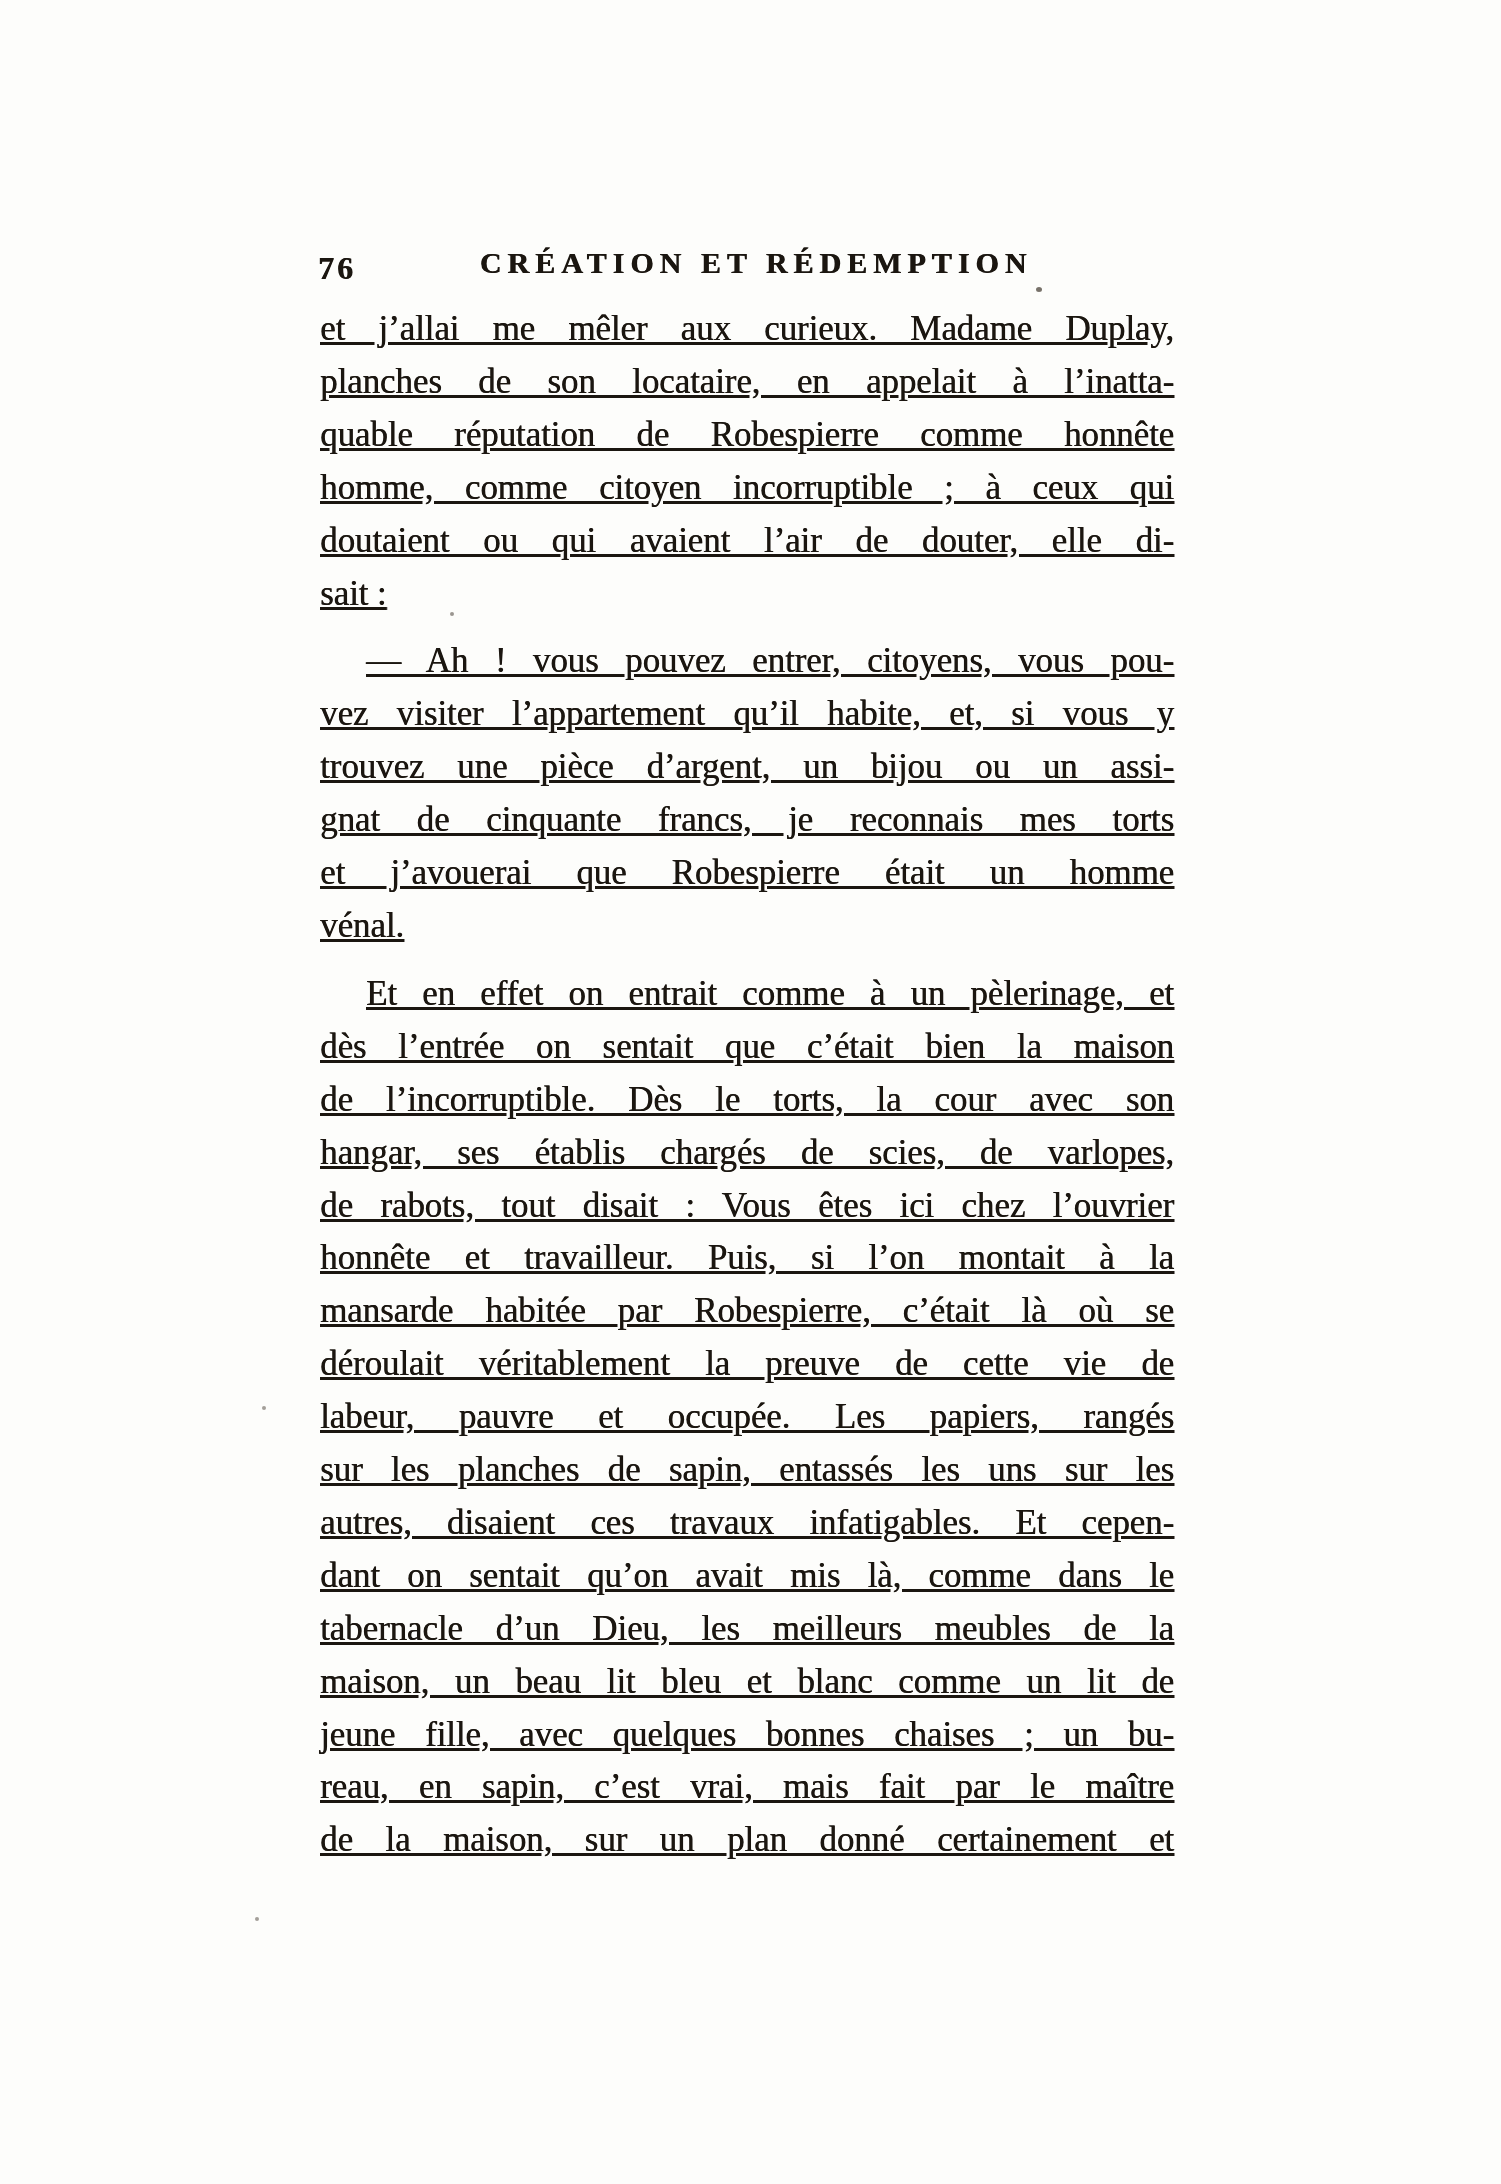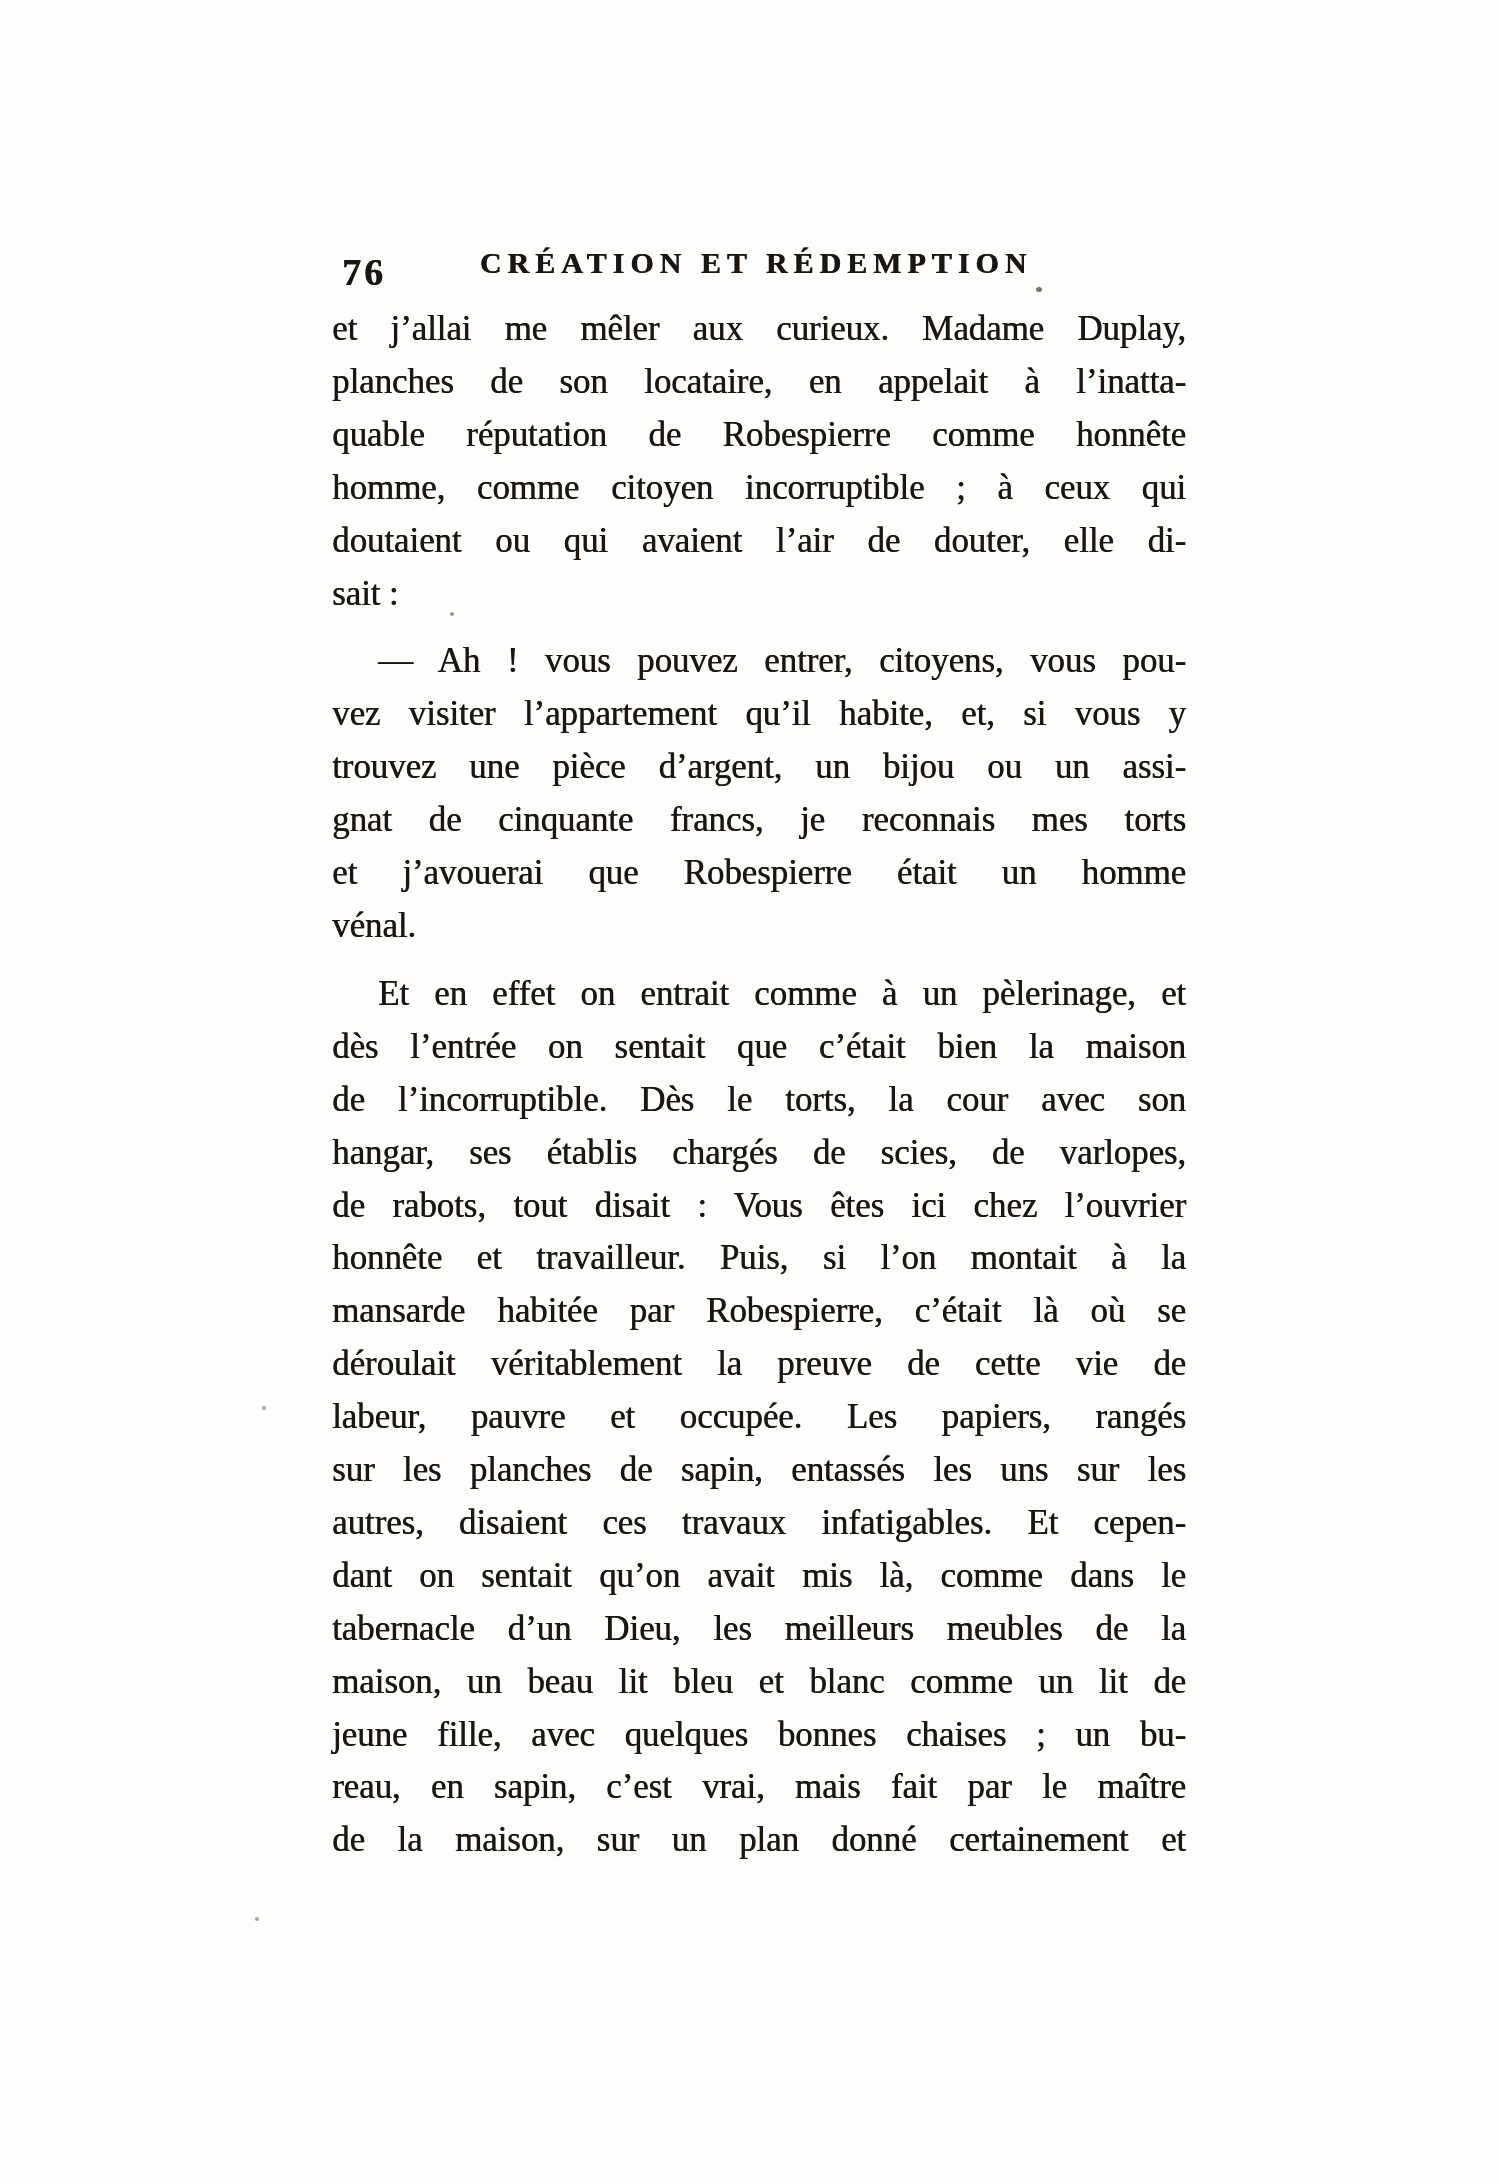--- a/index.html
+++ b/index.html
@@ -16,40 +16,40 @@
     position:absolute;
     left:316px;
     top:246px;
     width:854px;
     height:38px;
   }
   .page-number {
     position:absolute;
     left:2px;
     top:4px;
-    font-size:38px;
+    font-size:32px;
     letter-spacing:3px;
     font-weight:600;
     text-shadow:0.5px 0 0 currentColor;
-    margin-left:24px;
   }
   .running-title {
     text-align:center;
     font-size:30px;
     font-weight:600;
     letter-spacing:6px;
     padding-left:26px;
     text-shadow:0.6px 0 0 currentColor;
     white-space:nowrap;
   }
   .text-block {
     position:absolute;
-    left:332px;
+    left:320px;
     top:303px;
     width:854px;
+    text-decoration:underline;
   }
   .line {
     font-size:35px;
     line-height:52.9px;
     letter-spacing:-0.1px;
     text-align:justify;
     text-align-last:justify;
     text-shadow:0.5px 0 0 currentColor;
   }
   .line.indent { padding-left:46px;margin-top:15px; }

